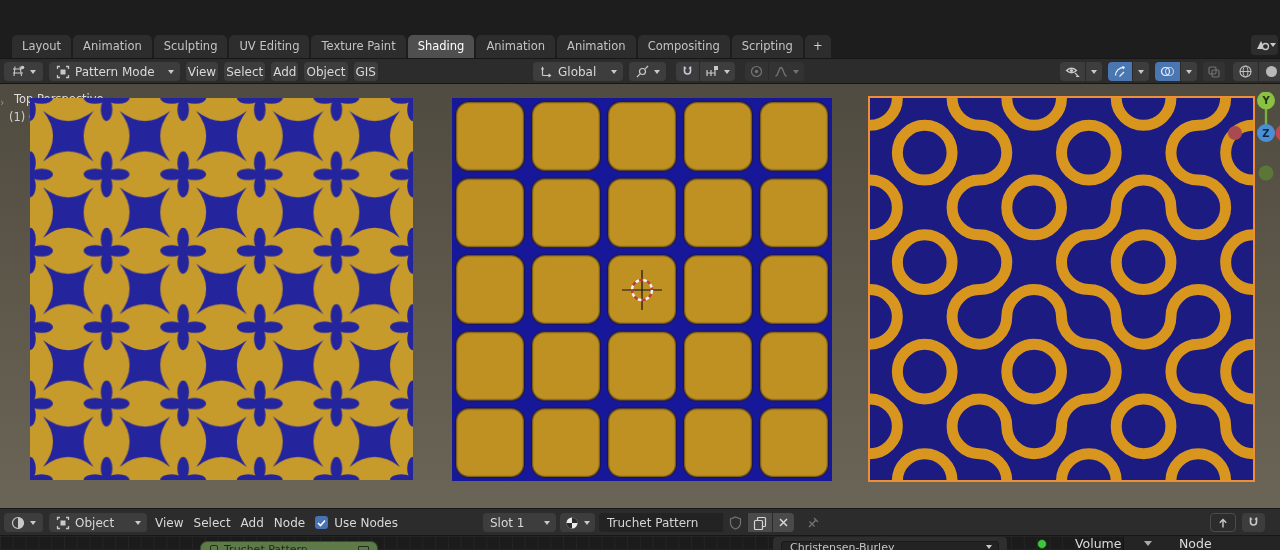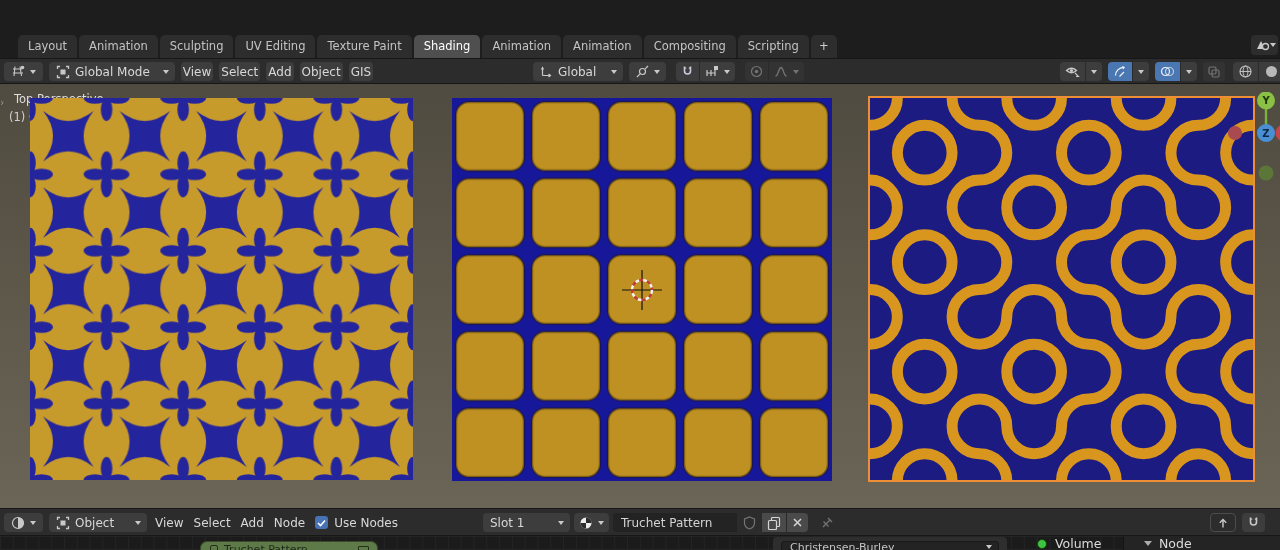--- a/index.html
+++ b/index.html
@@ -8,21 +8,21 @@
     position:relative; width:1280px; height:550px; overflow:hidden;
     font-family:"DejaVu Sans", sans-serif; color:#d8d8d8; font-size:12px;
     background:#1d1d1d; user-select:none;
   }
   
   .titlebar { position:absolute; left:0; top:0; width:1280px; height:30px;
     background:#2f2d2f; display:flex; align-items:center; justify-content:center;
     color:#b9b9b9; font-size:13px; }
   
   .topbar { position:absolute; left:0; top:30px; width:1280px; height:28px;
-    background:#1d1d1d; display:flex; align-items:flex-end; padding-left:18px; }
+    background:#1d1d1d; display:flex; align-items:flex-end; padding-left:12px; }
   .tab { height:23px; line-height:23px; padding:0 10px; margin-right:2px;
     background:#2d2d2d; color:#c3c3c3; font-size:11.5px;
     border-radius:5px 5px 0 0; white-space:nowrap; }
   .tab.active { background:#4f4f4f; color:#ffffff; }
   .tab.plus { padding:0 8px; color:#cfcfcf; }
   .topbar-right { position:absolute; right:2px; top:35px; display:flex; align-items:center;
     background:#2d2d2d; border-radius:4px; height:20px; padding:0 2px 0 4px; }
   
   .ed-header { position:absolute; left:0; width:1280px; height:26px;
     background:#2c2c2c; border-top:1px solid #171717; border-bottom:1px solid #171717; }
@@ -68,21 +68,21 @@
     padding:1px 8px 0 9px; color:#1f2917; font-size:11px; }
   .node-body { position:absolute; left:773px; top:1px; width:234px; height:13px;
     background:#2e2e2e; border-radius:4px 4px 0 0; }
   .node-drop { position:absolute; left:8px; top:4px; width:218px; height:12px;
     background:#232323; border:1px solid #1a1a1a; border-radius:3px 3px 0 0;
     display:flex; align-items:center; justify-content:space-between;
     padding:0 6px 0 8px; color:#c4c4c4; font-size:11px; }
   .socket-row { position:absolute; left:1037px; top:0; display:flex; align-items:center; gap:8px; }
   .socket-dot { width:10px; height:10px; border-radius:50%; background:#3fc43f;
     border:1px solid #114411; }
-  .socket-label { font-size:12.5px; color:#dcdcdc; }
+  .socket-label { font-size:12.5px; color:#dcdcdc;margin-left:20px; }
   .nsidebar { position:absolute; left:1123px; top:0; width:157px; height:14px;
     background:#242424; border-left:1px solid #141414; display:flex; align-items:center;
     gap:7px; padding-left:20px; }
   .tri-down { width:0; height:0; border-left:4px solid transparent;
     border-right:4px solid transparent; border-top:5px solid #ababab; }
   .nsidebar .socket-label { font-size:12.5px; }
 </style>
 </head>
 <body>
 
@@ -123,21 +123,21 @@
           </span>
         <span class="chev"></span>
       </div>
       <div class="drop">
         <span class="ic">
           <svg width="14" height="14" viewBox="0 0 14 14">
             <path d="M1.5 4 V1.5 H4 M10 1.5 H12.5 V4 M12.5 10 V12.5 H10 M4 12.5 H1.5 V10" stroke="#c9c9c9" stroke-width="1.3" fill="none"></path>
             <rect x="4.5" y="4.5" width="5" height="5" fill="#c9c9c9"></rect>
           </svg>
           </span>
-        <span>Global Mode</span>
+        <span>Pattern Mode</span>
         <span class="chev" style="margin-left:8px"></span>
       </div>
       <div class="pill">View</div>
       <div class="pill">Select</div>
       <div class="pill">Add</div>
       <div class="pill">Object</div>
       <div class="pill">GIS</div>
     </div>
 
     <div class="hgroup" style="left:533px;align-items:flex-end;">
@@ -358,21 +358,21 @@
         <span class="checkbox">
           <svg width="9" height="8" viewBox="0 0 9 8">
               <path d="M1 4 L3.5 6.5 L8 1.5" stroke="#fff" stroke-width="1.6" fill="none"></path>
             </svg>
         </span>
         <span>Use Nodes</span>
       </div>
     </div>
 
     <div class="hgroup" style="left:483px; top:4px; gap:4px;">
-      <div class="drop" style="width:87px; justify-content:space-between;">
+      <div class="drop" style="width:73px; justify-content:space-between;">
         <span>Slot 1</span>
         <span class="chev"></span>
       </div>
       <div class="btn" style="padding:0 5px">
         <span class="ic">
           <svg width="14" height="14" viewBox="0 0 14 14">
             <circle cx="7" cy="7" r="5.5" fill="#ececec"></circle>
             <path d="M7 1.5 A5.5 5.5 0 0 1 12.5 7 L7 7 Z" fill="#2c2c2c"></path>
             <path d="M7 12.5 A5.5 5.5 0 0 1 1.5 7 L7 7 Z" fill="#2c2c2c"></path>
           </svg>

